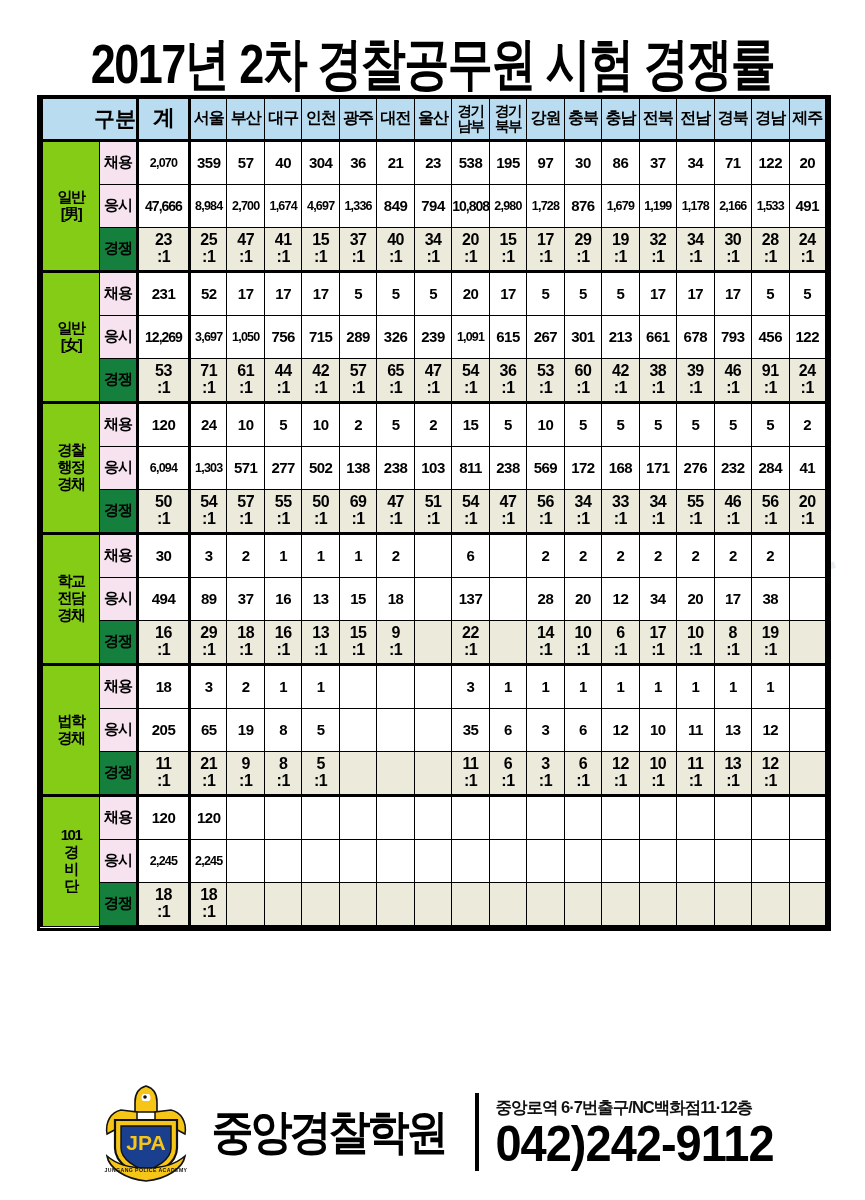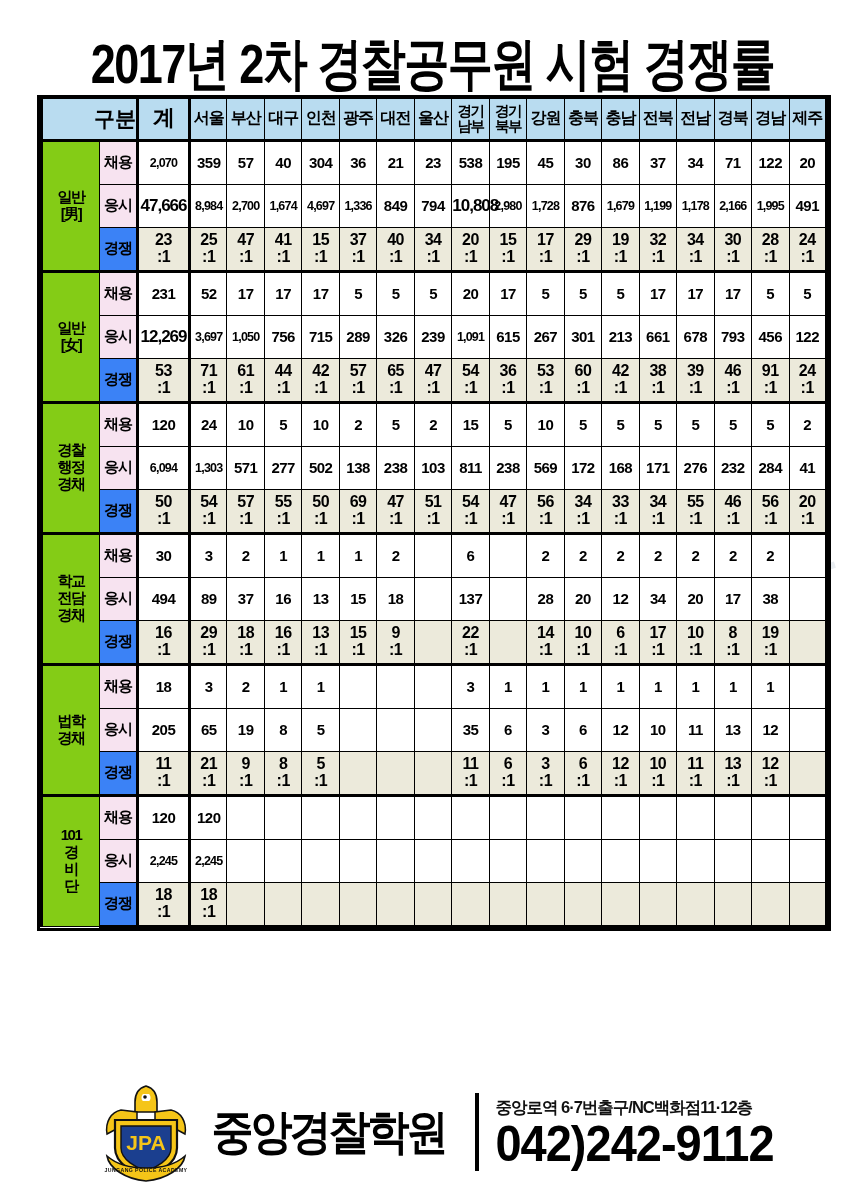--- a/index.html
+++ b/index.html
@@ -106,24 +106,24 @@
 
   
   td.dc {
     font-size: 15px;
     height: 42px;
     background: #ffffff;
     letter-spacing: -0.5px;
   }
   td.dc.sumcol { background: #ffffff; }
   tr.row-comp td.dc { background: #eceadb; font-size: 16px; line-height: 1.05; }
-  tr.row-comp td.metric-label { background: #3b82f6; }
+  tr.row-comp td.metric-label { background: #15803d; }
 
   td.dc.small { font-size: 12.5px; letter-spacing: -0.8px; }
-  td.dc.xsmall { font-size: 17px; letter-spacing: -1px; }
+  td.dc.xsmall { font-size: 14px; letter-spacing: -1px; }
 
   
   tr.sec-first td { border-top: 3px solid #000 !important; }
   tr.sec-last td  { border-bottom: 3px solid #000 !important; }
 
   
   td.metric-label, thead th.h-gubun { border-right: 3px solid #000 !important; }
   td.dc.sumcol, thead th.h-total { border-right: 3px solid #000 !important; }
   td.grp-label, thead th.h-gubun { border-left: 3px solid #000 !important; text-align: right; }
   td.dc.lastcol, thead th.h-last { border-right: 3px solid #000 !important; }
@@ -285,21 +285,21 @@
           <td class="dc sumcol small">2,070</td>
           <td class="dc">359</td>
           <td class="dc">57</td>
           <td class="dc">40</td>
           <td class="dc">304</td>
           <td class="dc">36</td>
           <td class="dc">21</td>
           <td class="dc">23</td>
           <td class="dc">538</td>
           <td class="dc">195</td>
-          <td class="dc">45</td>
+          <td class="dc">97</td>
           <td class="dc">30</td>
           <td class="dc">86</td>
           <td class="dc">37</td>
           <td class="dc">34</td>
           <td class="dc">71</td>
           <td class="dc">122</td>
           <td class="dc lastcol">20</td>
         </tr>
         <tr>
           <td class="metric-label">응시</td>
@@ -312,21 +312,21 @@
           <td class="dc">849</td>
           <td class="dc">794</td>
           <td class="dc xsmall">10,808</td>
           <td class="dc small">2,980</td>
           <td class="dc small">1,728</td>
           <td class="dc">876</td>
           <td class="dc small">1,679</td>
           <td class="dc small">1,199</td>
           <td class="dc small">1,178</td>
           <td class="dc small">2,166</td>
-          <td class="dc small">1,995</td>
+          <td class="dc small">1,533</td>
           <td class="dc lastcol">491</td>
         </tr>
         <tr class="sec-last row-comp">
           <td class="metric-label">경쟁</td>
           <td class="dc sumcol">
             <span class="comp-num">23</span>
             <span class="comp-den">:1</span>
           </td>
           <td class="dc">
             <span class="comp-num">25</span>

